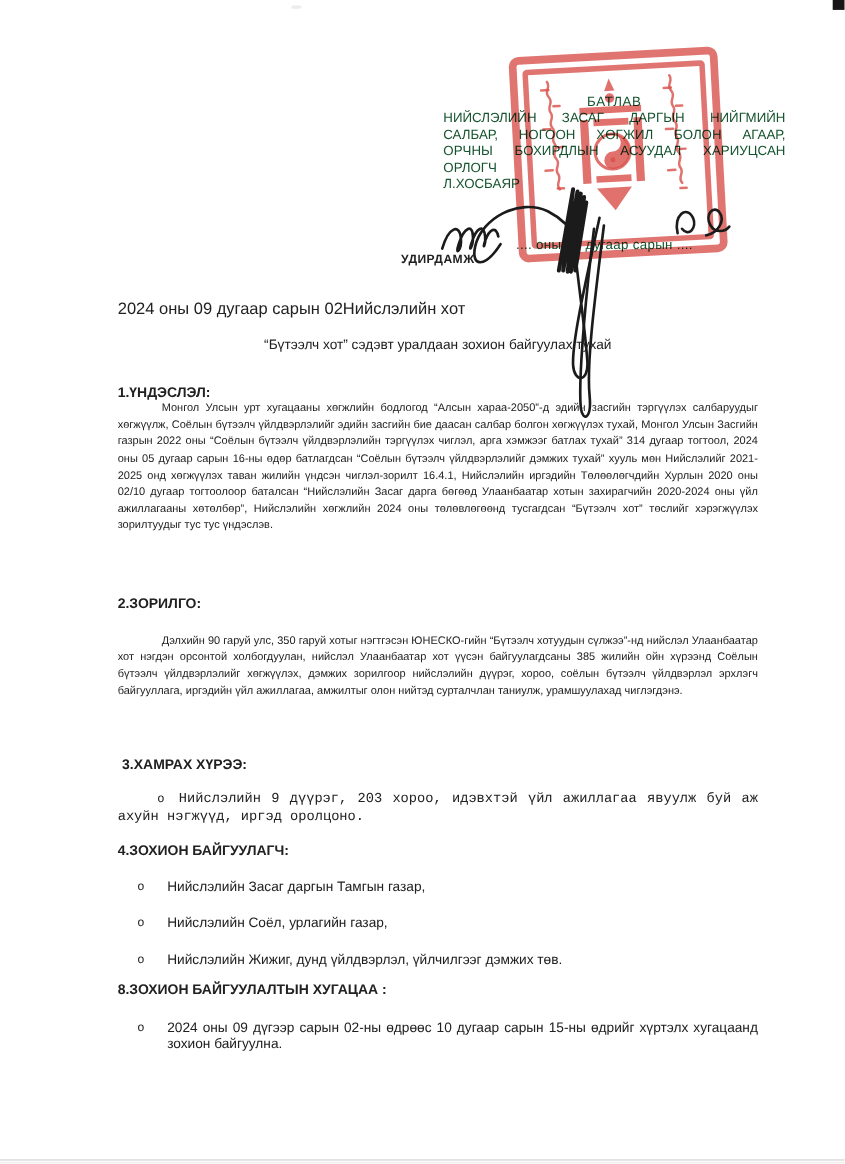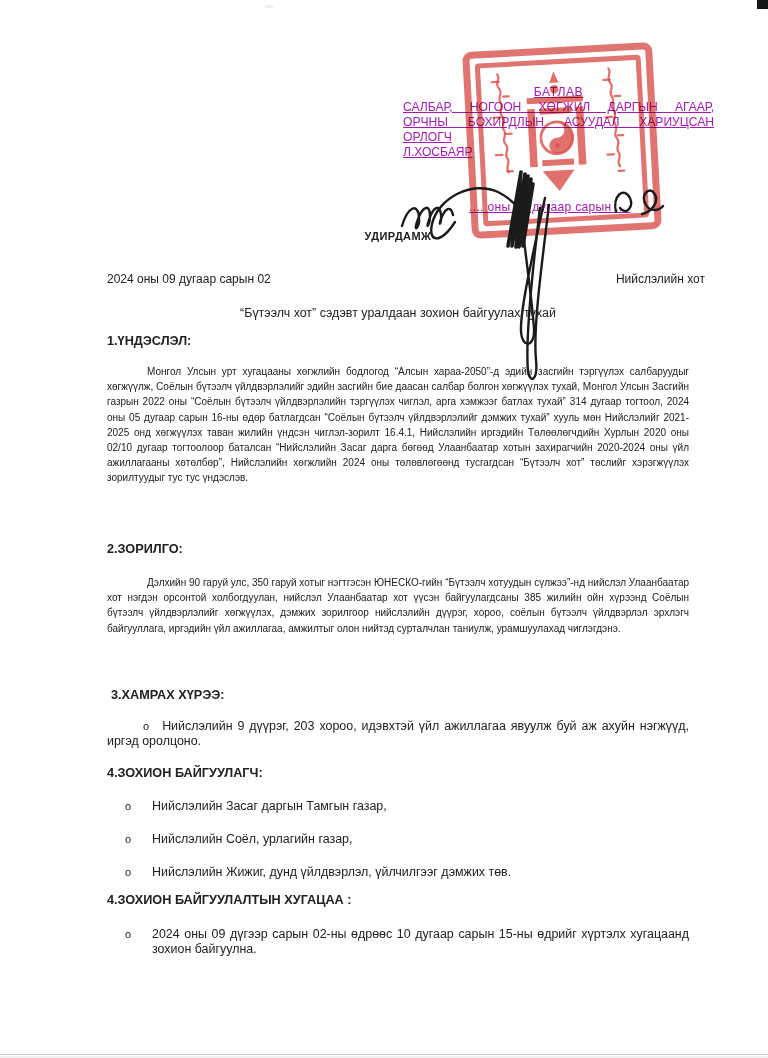--- a/index.html
+++ b/index.html
@@ -1,43 +1,43 @@
 <!DOCTYPE html>
 <html><head>
 <meta charset="utf-8">
 <style>
   html,body{margin:0;padding:0;background:#ffffff;}
   .page{
     position:relative;width:768px;height:1058px;background:#ffffff;overflow:hidden;
     font-family:"Liberation Sans","DejaVu Sans",sans-serif;color:#212121;
   }
   
-  .approved{position:absolute;left:403px;top:85px;width:311px;font-size:12.1px;line-height:15px;color:#a21caf;text-decoration:underline;}
+  .approved{position:absolute;left:403px;top:85px;width:311px;font-size:12.1px;line-height:15px;color:#14532d;}
   .ap-title{text-align:center;letter-spacing:.6px;}
   .ap-line{text-align:justify;text-align-last:justify;}
   .ap-sign{display:flex;justify-content:space-between;flex-direction:column;}
   .ap-date{margin-top:40px;text-align:center;padding-right:18px;letter-spacing:.3px;}
   
   .stamp{
     position:absolute;left:467px;top:47px;width:190px;height:187px;
     transform:rotate(-3.1deg);mix-blend-mode:multiply;opacity:.92;
     border:7px solid rgba(213,66,60,.80);border-radius:9px;box-sizing:border-box;
   }
   .stamp-inner{position:absolute;inset:5px;border:5px solid rgba(213,66,60,.80);border-radius:4px;}
   .stamp svg{position:absolute;inset:10px;width:146px;height:147px;}
   
   .signature{position:absolute;left:380px;top:150px;width:300px;height:240px;}
   
   .abs{position:absolute;left:107px;width:582px;}
   .title{top:230px;text-align:center;font-weight:bold;font-size:11px;letter-spacing:.4px;}
-  .dateline{top:272px;width:598px;display:flex;justify-content:space-between;font-size:12px;}
+  .dateline{top:272px;width:598px;display:flex;font-size:15px;}
   .subject{top:306px;text-align:center;font-size:12.45px;}
   .h{font-weight:bold;font-size:12.7px;}
   .p{text-align:justify;text-indent:40px;font-size:10px;line-height:15.2px;}
-  .hang{text-align:justify;text-indent:18px;font-size:12.45px;line-height:15.2px;}
+  .hang{text-align:justify;text-indent:18px;font-size:12.45px;line-height:15.2px;font-family:Liberation Mono, monospace;}
   .hang .mk{display:inline-block;margin-right:13px;font-size:11px;}
   .li{position:absolute;left:125px;width:564px;display:grid;grid-template-columns:27px 1fr;font-size:12.45px;line-height:15.2px;}
   .li .mk{font-size:11px;}
   .just{text-align:justify;}
   
   .corner-mark{position:absolute;right:0;top:0;width:11px;height:9px;background:#161616;}
   .speck{position:absolute;left:265px;top:5px;width:9px;height:3px;background:#ececec;border-radius:2px;}
   .bottom-edge{position:absolute;left:0;right:0;top:1054px;height:1px;background:#cfcfcf;}
   .bottom-edge2{position:absolute;left:0;right:0;top:1056px;height:2px;background:#efefef;}
 </style>
@@ -46,21 +46,22 @@
 
 <div class="page">
 
   <div class="corner-mark"></div>
   <div class="speck"></div>
   <div class="bottom-edge"></div>
   <div class="bottom-edge2"></div>
 
   <div class="approved">
     <div class="ap-title">БАТЛАВ</div>
-    <div class="ap-line">САЛБАР, НОГООН ХӨГЖИЛ ДАРГЫН АГААР,</div>
+    <div class="ap-line">НИЙСЛЭЛИЙН ЗАСАГ ДАРГЫН НИЙГМИЙН</div>
+    <div class="ap-line">САЛБАР, НОГООН ХӨГЖИЛ БОЛОН АГААР,</div>
     <div class="ap-line">ОРЧНЫ БОХИРДЛЫН АСУУДАЛ ХАРИУЦСАН</div>
     <div class="ap-sign">
       <span>ОРЛОГЧ</span>
       <span>Л.ХОСБАЯР</span>
     </div>
     <div class="ap-date">.... оны .... дугаар сарын ....</div>
   </div>
 
   <div class="stamp">
     <div class="stamp-inner"></div>
@@ -118,21 +119,21 @@
 
   <div class="abs title">УДИРДАМЖ</div>
 
   <div class="abs dateline">
     <span>2024 оны 09 дугаар сарын 02</span>
     <span>Нийслэлийн хот</span>
   </div>
 
   <div class="abs subject">“Бүтээлч хот” сэдэвт уралдаан зохион байгуулах тухай</div>
 
-  <div class="abs h" style="top:334px">1.ҮНДЭСЛЭЛ:</div>
+  <div class="abs h" style="top:350px">1.ҮНДЭСЛЭЛ:</div>
   <div class="abs p" style="top:364px">Монгол Улсын урт хугацааны хөгжлийн бодлогод “Алсын хараа-2050”-д эдийн засгийн тэргүүлэх салбаруудыг хөгжүүлж, Соёлын бүтээлч үйлдвэрлэлийг эдийн засгийн бие даасан салбар болгон хөгжүүлэх тухай, Монгол Улсын Засгийн газрын 2022 оны “Соёлын бүтээлч үйлдвэрлэлийн тэргүүлэх чиглэл, арга хэмжээг батлах тухай” 314 дугаар тогтоол, 2024 оны 05 дугаар сарын 16-ны өдөр батлагдсан “Соёлын бүтээлч үйлдвэрлэлийг дэмжих тухай” хууль мөн Нийслэлийг 2021-2025 онд хөгжүүлэх таван жилийн үндсэн чиглэл-зорилт 16.4.1, Нийслэлийн иргэдийн Төлөөлөгчдийн Хурлын 2020 оны 02/10 дугаар тогтоолоор баталсан “Нийслэлийн Засаг дарга бөгөөд Улаанбаатар хотын захирагчийн 2020-2024 оны үйл ажиллагааны хөтөлбөр”, Нийслэлийн хөгжлийн 2024 оны төлөвлөгөөнд тусгагдсан “Бүтээлч хот” төслийг хэрэгжүүлэх зорилтуудыг тус тус үндэслэв.</div>
 
   <div class="abs h" style="top:542px">2.ЗОРИЛГО:</div>
   <div class="abs p" style="top:575px">Дэлхийн 90 гаруй улс, 350 гаруй хотыг нэгтгэсэн ЮНЕСКО-гийн “Бүтээлч хотуудын сүлжээ”-нд нийслэл Улаанбаатар хот нэгдэн орсонтой холбогдуулан, нийслэл Улаанбаатар хот үүсэн байгуулагдсаны 385 жилийн ойн хүрээнд Соёлын бүтээлч үйлдвэрлэлийг хөгжүүлэх, дэмжих зорилгоор нийслэлийн дүүрэг, хороо, соёлын бүтээлч үйлдвэрлэл эрхлэгч байгууллага, иргэдийн үйл ажиллагаа, амжилтыг олон нийтэд сурталчлан таниулж, урамшуулахад чиглэгдэнэ.</div>
 
   <div class="abs h" style="top:688px;text-indent:4px">3.ХАМРАХ ХҮРЭЭ:</div>
   <div class="abs hang" style="top:719px">
     <span class="mk">o</span><span>Нийслэлийн 9 дүүрэг, 203 хороо, идэвхтэй үйл ажиллагаа явуулж буй аж ахуйн нэгжүүд, иргэд оролцоно.</span>
   </div>
 
@@ -143,19 +144,19 @@
   </div>
   <div class="li" style="top:832px">
     <span class="mk">o</span>
       <span>Нийслэлийн Соёл, урлагийн газар,</span>
   </div>
   <div class="li" style="top:865px">
     <span class="mk">o</span>
       <span>Нийслэлийн Жижиг, дунд үйлдвэрлэл, үйлчилгээг дэмжих төв.</span>
   </div>
 
-  <div class="abs h" style="top:893px">4.ЗОХИОН БАЙГУУЛАЛТЫН ХУГАЦАА :</div>
+  <div class="abs h" style="top:893px">8.ЗОХИОН БАЙГУУЛАЛТЫН ХУГАЦАА :</div>
   <div class="li" style="top:927px">
     <span class="mk">o</span>
       <span class="just">2024 оны 09 дүгээр сарын 02-ны өдрөөс 10 дугаар сарын 15-ны өдрийг хүртэлх хугацаанд зохион байгуулна.</span>
   </div>
 
 </div>
 
 </body></html>

